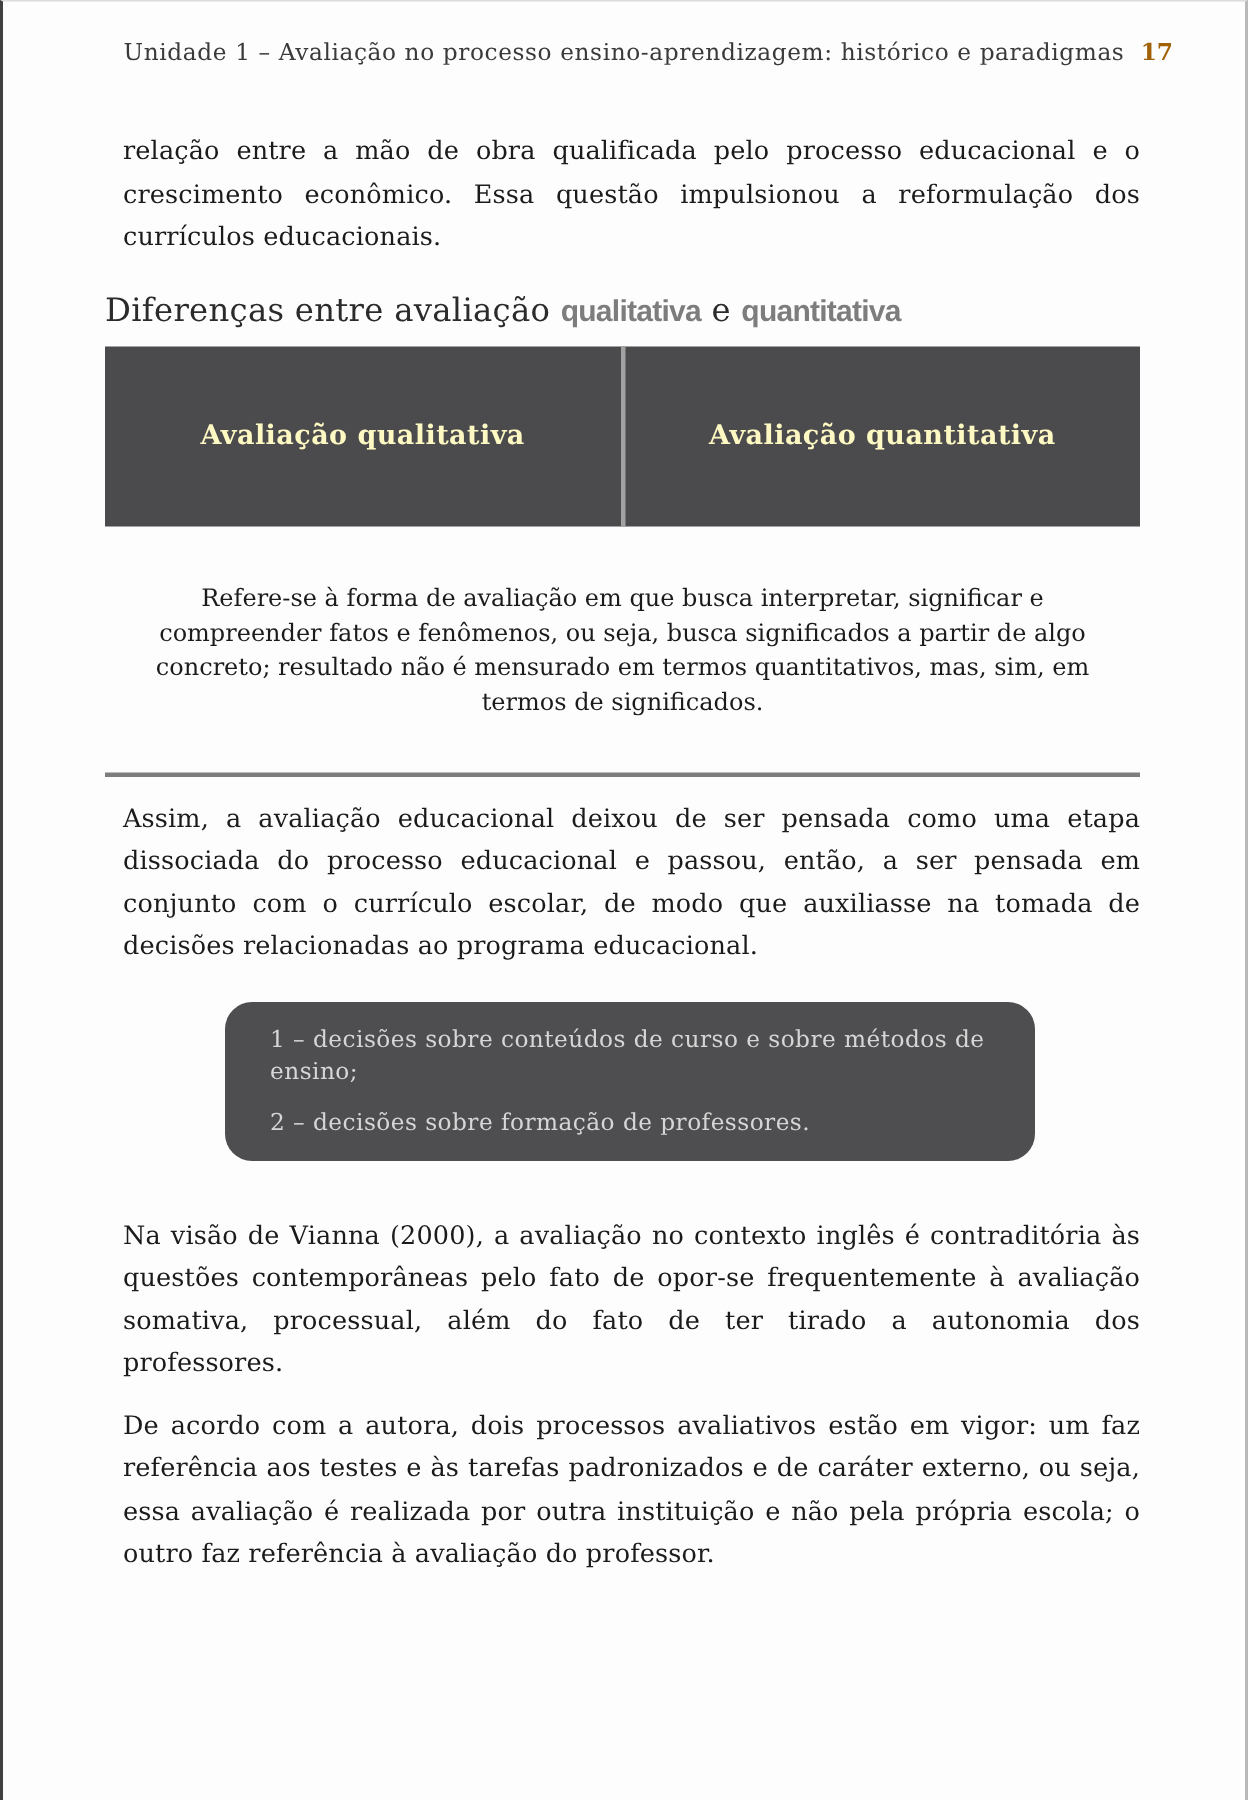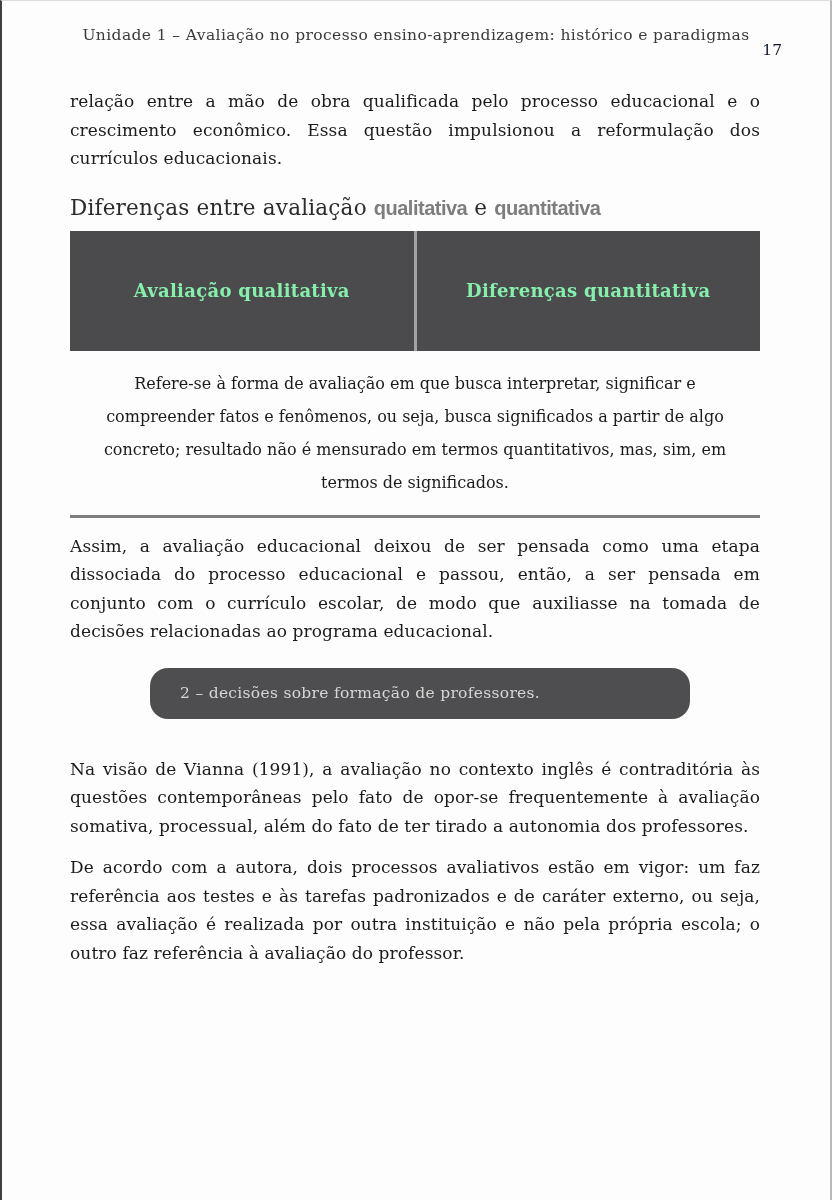--- a/index.html
+++ b/index.html
@@ -24,33 +24,33 @@
     text-align: center;
   }
   .running-title {
     font-size: 15.5px;
     letter-spacing: 0.4px;
     color: #3a3a3a;
   }
   .page-number {
     position: absolute;
     right: 48px;
-    top: 16px;
+    top: 0;
     font-size: 15.5px;
-    font-weight: normal;
-    color: #0f172a;
+    font-weight: bold;
+    color: #a16207;
   }
   .content {
     margin: 0 70px 0 68px;
   }
   .body-par {
     font-size: 17px;
     line-height: 28.5px;
     text-align: justify;
-    margin: 0 0 13px 0;
+    margin: 0 0 13px 12px;
     letter-spacing: 0.1px;
   }
   .first-par { margin-top: 42px; }
   .section-heading {
     font-size: 21.5px;
     font-weight: normal;
     color: #2b2b2b;
     margin: 22px 0 11px 0;
     letter-spacing: 0.2px;
   }
@@ -59,40 +59,40 @@
     font-weight: bold;
     font-size: 20px;
     color: #7d7d7d;
     letter-spacing: -0.5px;
   }
   .cmp-table { margin: 0 0 14px 0; }
   .cmp-head { display: flex; }
   .cmp-head-cell {
     flex: 1 1 0;
     background: #4b4b4d;
-    color: #86efac;
+    color: #fef9c3;
     font-weight: bold;
     font-size: 18px;
     letter-spacing: 0.3px;
     height: 120px;
     display: flex;
     align-items: center;
     justify-content: center;
   }
   .cmp-head-cell.right { border-left: 3px solid #a2a2a2; }
   .cmp-body { display: flex; border-bottom: 3px solid #7e7e7e; }
   .cmp-cell {
     flex: 1 1 0;
     min-height: 164px;
     display: flex;
     align-items: center;
     justify-content: center;
     text-align: center;
     font-size: 16px;
-    line-height: 33px;
+    line-height: 23px;
     padding: 8px 14px;
     box-sizing: border-box;
   }
   .cmp-cell.right { border-left: 2px solid #8f8f8f; }
   .callout {
     width: 540px;
     margin: 22px 0 36px 80px;
     box-sizing: border-box;
     background: #4e4e50;
     border-radius: 18px;
@@ -120,33 +120,34 @@
   <main class="content">
 
     <p class="body-par first-par">relação entre a mão de obra qualificada pelo processo educacional e o crescimento econômico. Essa questão impulsionou a reformulação dos currículos educacionais.</p>
 
 
     <h2 class="section-heading"><span>Diferenças entre avaliação </span><span class="heading-term">qualitativa</span><span> e </span><span class="heading-term">quantitativa</span></h2>
 
     <div class="cmp-table">
       <div class="cmp-head">
         <div class="cmp-head-cell">Avaliação qualitativa</div>
-        <div class="cmp-head-cell right">Diferenças quantitativa</div>
+        <div class="cmp-head-cell right">Avaliação quantitativa</div>
       </div>
       <div class="cmp-body">
         <div class="cmp-cell">Refere-se à forma de avaliação em que busca interpretar, significar e compreender fatos e fenômenos, ou seja, busca significados a partir de algo concreto; resultado não é mensurado em termos quantitativos, mas, sim, em termos de significados.</div>
       </div>
     </div>
 
     <p class="body-par">Assim, a avaliação educacional deixou de ser pensada como uma etapa dissociada do processo educacional e passou, então, a ser pensada em conjunto com o currículo escolar, de modo que auxiliasse na tomada de decisões relacionadas ao programa educacional.</p>
 
 
     <div class="callout">
+      <p class="callout-item">1 – decisões sobre conteúdos de curso e sobre métodos de ensino;</p>
       <p class="callout-item">2 – decisões sobre formação de professores.</p>
     </div>
 
-    <p class="body-par">Na visão de Vianna (1991), a avaliação no contexto inglês é contraditória às questões contemporâneas pelo fato de opor-se frequentemente à avaliação somativa, processual, além do fato de ter tirado a autonomia dos professores.</p>
+    <p class="body-par">Na visão de Vianna (2000), a avaliação no contexto inglês é contraditória às questões contemporâneas pelo fato de opor-se frequentemente à avaliação somativa, processual, além do fato de ter tirado a autonomia dos professores.</p>
 
 
     <p class="body-par">De acordo com a autora, dois processos avaliativos estão em vigor: um faz referência aos testes e às tarefas padronizados e de caráter externo, ou seja, essa avaliação é realizada por outra instituição e não pela própria escola; o outro faz referência à avaliação do professor.</p>
 
   </main>
 </div>
 
 </body></html>

